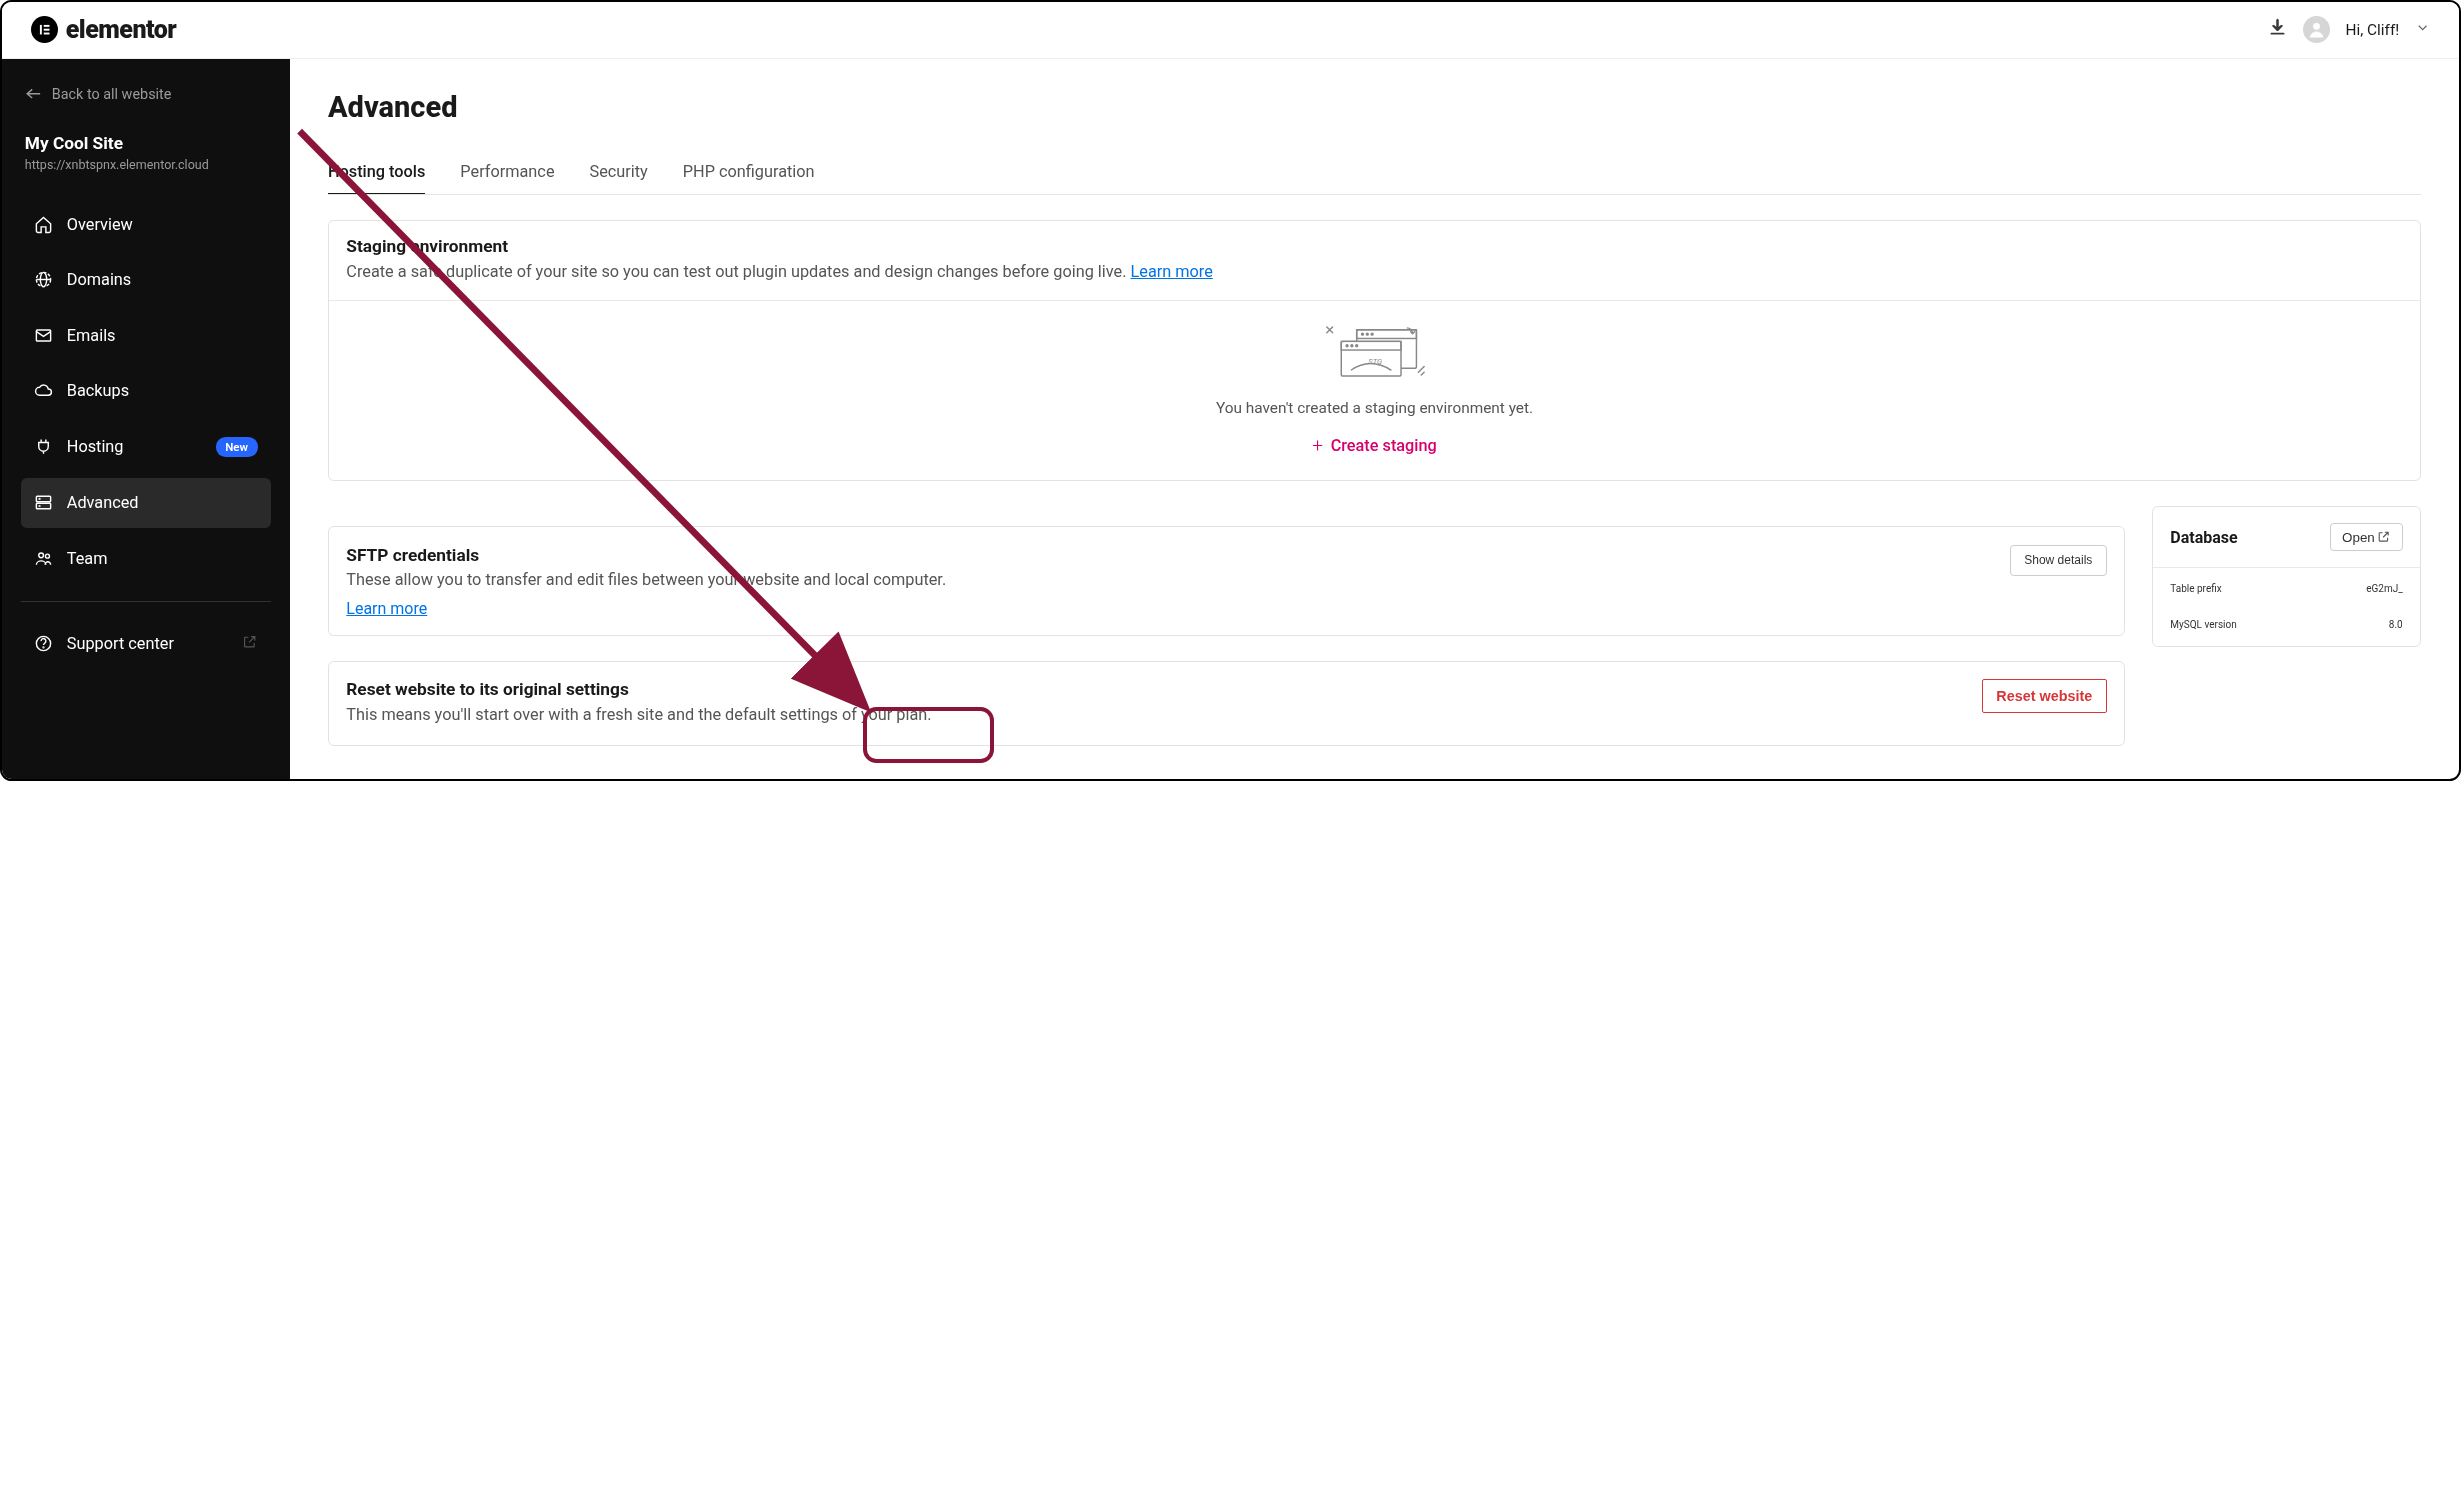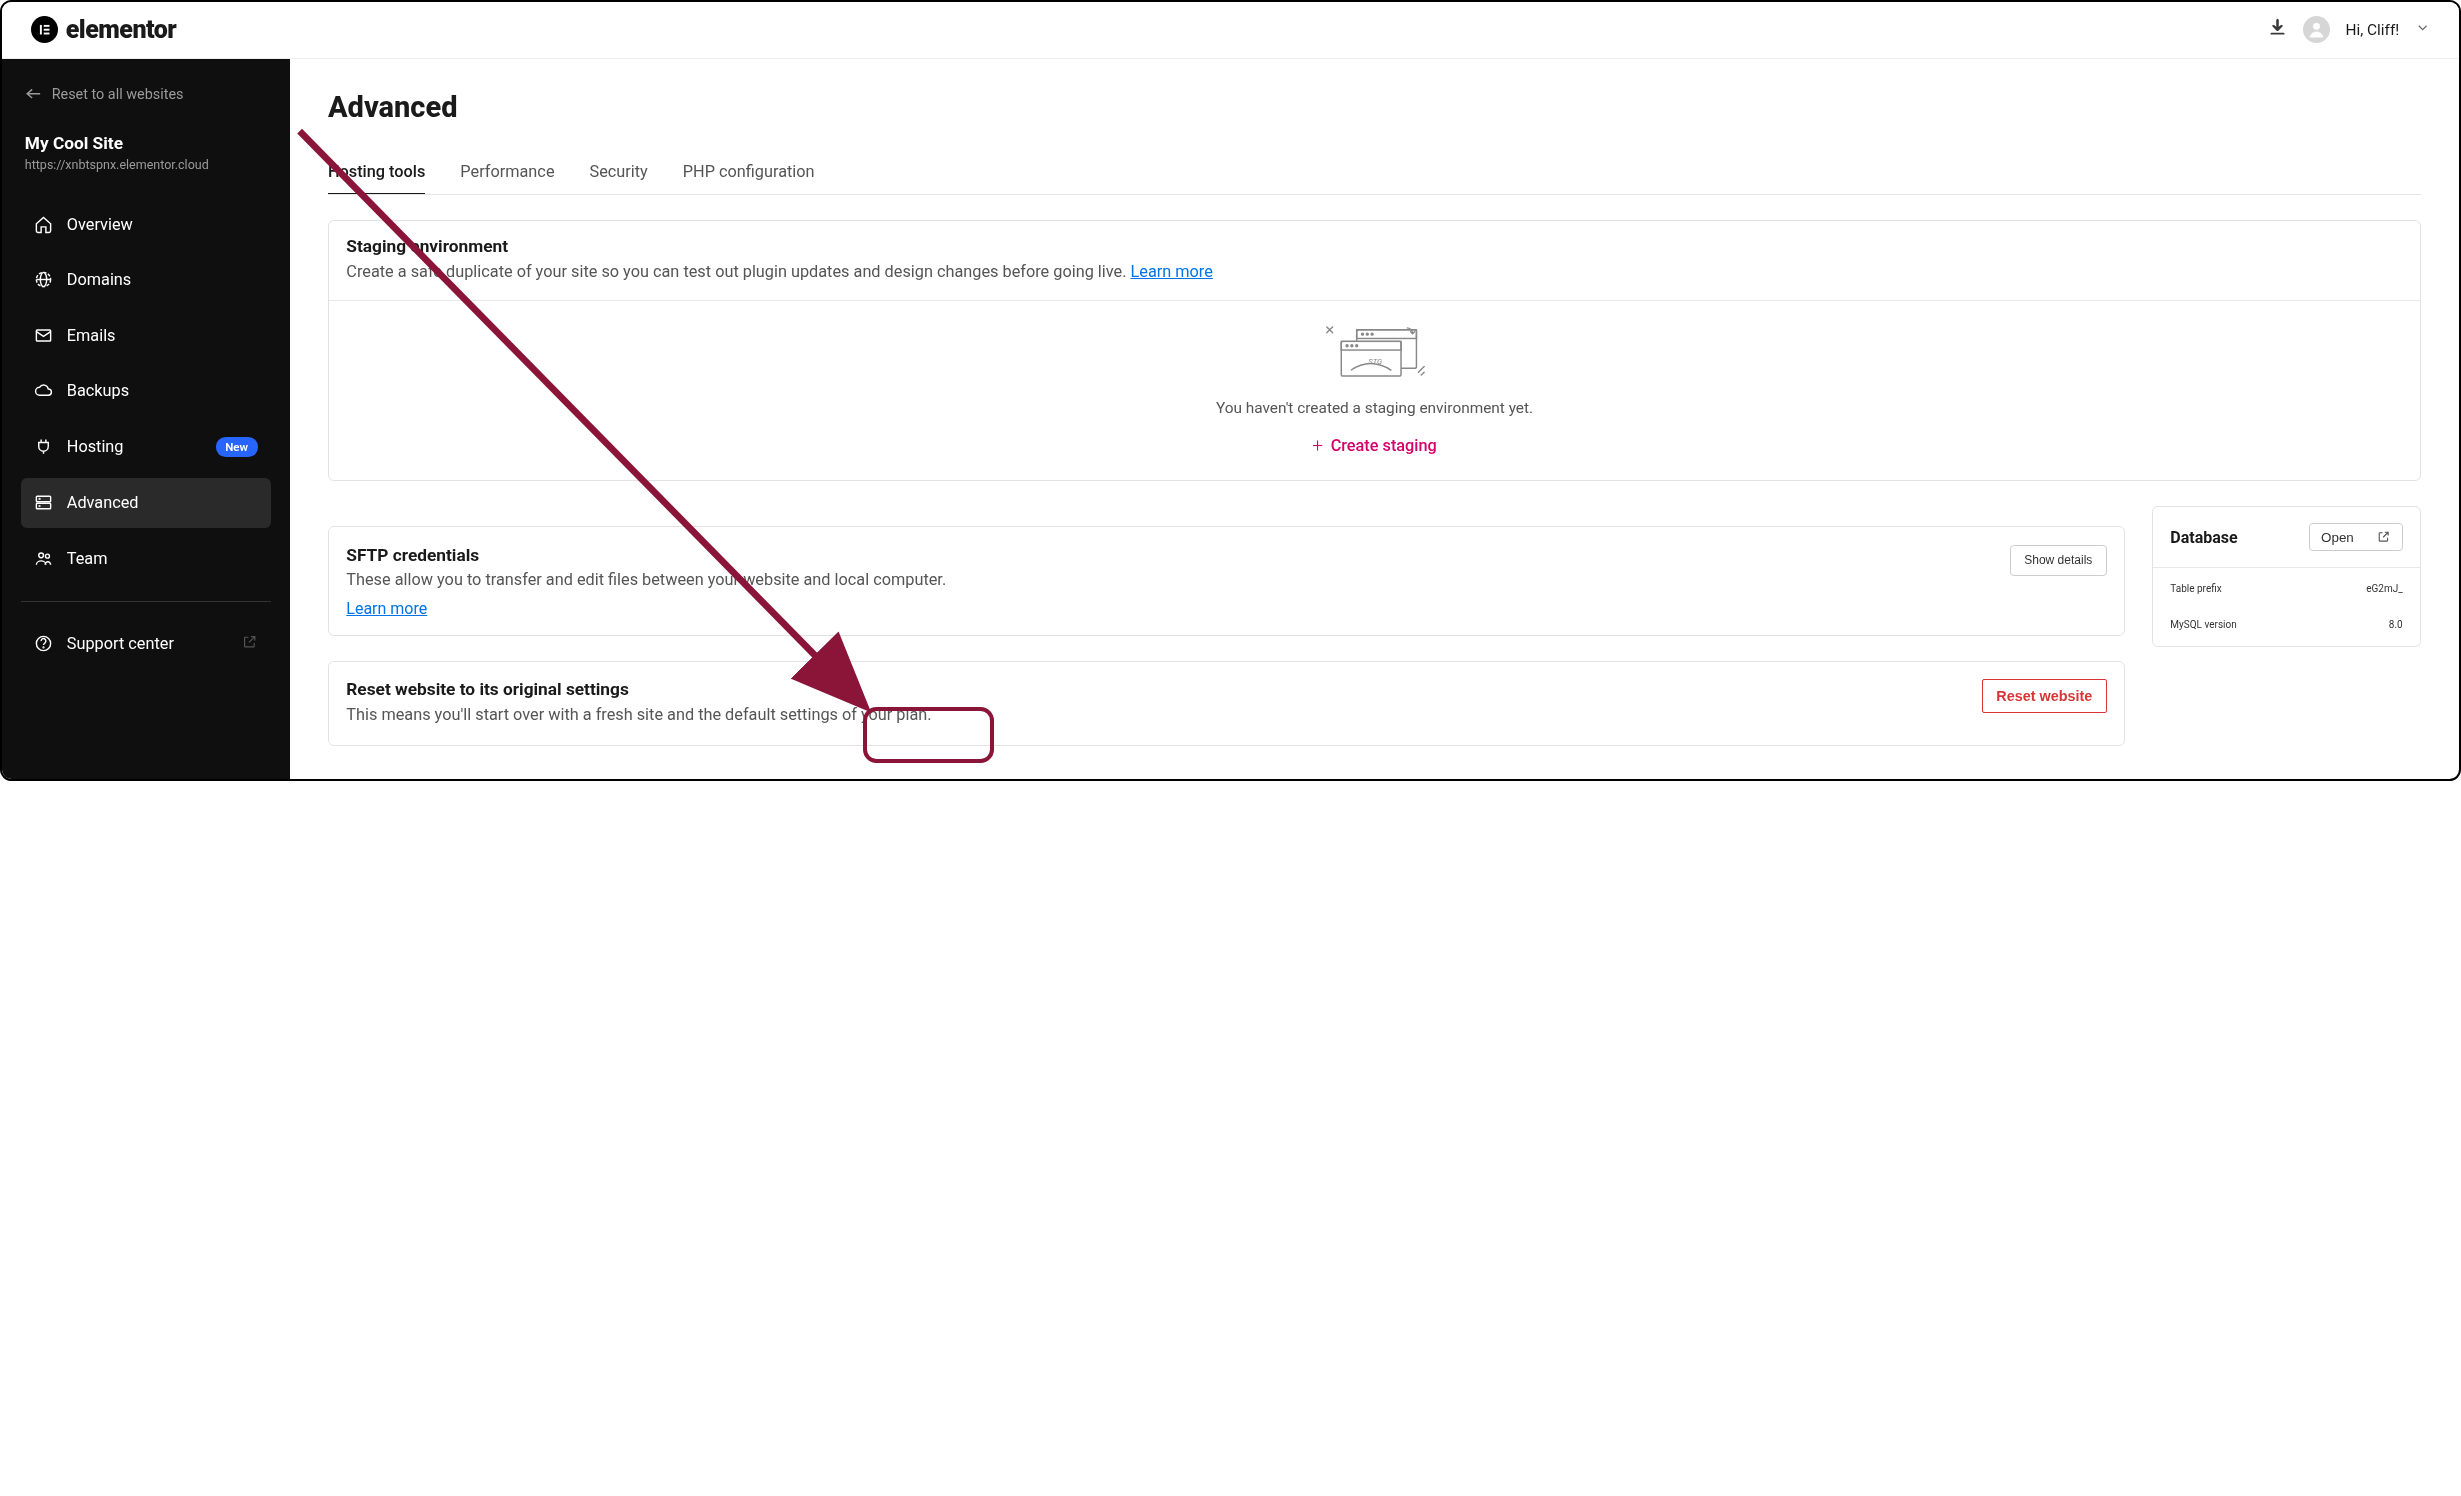--- a/index.html
+++ b/index.html
@@ -61,21 +61,21 @@
     .plus-icon { font-size: 19px; font-weight: 300; }
     
     .sftp-card .card-body, .reset-card .card-body { display: flex; padding: 17.3px; gap: 15.4px; align-items: flex-start; }
     .sftp-card .text, .reset-card .text { flex: 1; }
     .btn-outline { border: 1px solid #ccc; background: #fff; padding: 7.7px 13.4px; border-radius: 3.8px; font-size: 12px; cursor: pointer; color: #333; white-space: nowrap; }
     .btn-danger-outline { border: 1px solid #d63638; background: #fff; padding: 7.7px 13.4px; border-radius: 2px; font-size: 14.4px; cursor: pointer; color: #d63638; font-weight: 600; white-space: nowrap; }
     
     .db-card { padding: 0; }
     .db-head { display: flex; justify-content: space-between; align-items: center; padding: 15.4px 17.3px; border-bottom: 1px solid #e9e9e9; }
     .db-title { font-size: 16px; font-weight: 700; }
-    .open-btn { display: flex; align-items: center; gap: 23px; border: 1px solid #ccc; background: #fff; padding: 5.8px 11.5px; border-radius: 3.8px; font-size: 13.4px; cursor: pointer; color: #333; margin-left: 44px; }
+    .open-btn { display: flex; align-items: center; gap: 2px; border: 1px solid #ccc; background: #fff; padding: 5.8px 11.5px; border-radius: 3.8px; font-size: 13.4px; cursor: pointer; color: #333; margin-left: 44px; }
     .open-btn svg { width: 13.4px; height: 13.4px; stroke: #555; }
     .db-row { display: flex; justify-content: space-between; padding: 15.4px 17.3px; font-size: 10px; color:#333;}
     .db-row + .db-row { padding-top: 9.6px; }
     
     
     .annotation-svg { position: absolute; top: 0; left: 0; pointer-events: none; }
     .highlight-ring { position: absolute; border: 4.8px solid #8a1538; border-radius: 13.4px; pointer-events: none; }
   </style>
 </head>
 <body>
@@ -133,21 +133,21 @@
     </div>
   </div>
 
   <div class="body">
 
     <div class="sidebar">
       <div class="back-link">
         <svg viewBox="0 0 24 16" fill="none" stroke-width="2">
             <path d="M10 2L3 8l7 6M3 8h18"></path>
           </svg>
-        <span>Reset to all websites</span>
+        <span>Back to all website</span>
       </div>
       <div class="site-name">My Cool Site</div>
       <div class="site-url">https://xnbtspnx.elementor.cloud</div>
 
       <div class="nav">
         <div class="nav-item">
           <svg viewBox="0 0 24 24">
               <path d="M3 11l9-8 9 8v9a2 2 0 01-2 2h-4v-7h-6v7H5a2 2 0 01-2-2z"></path>
             </svg>
           <span>Overview</span>

